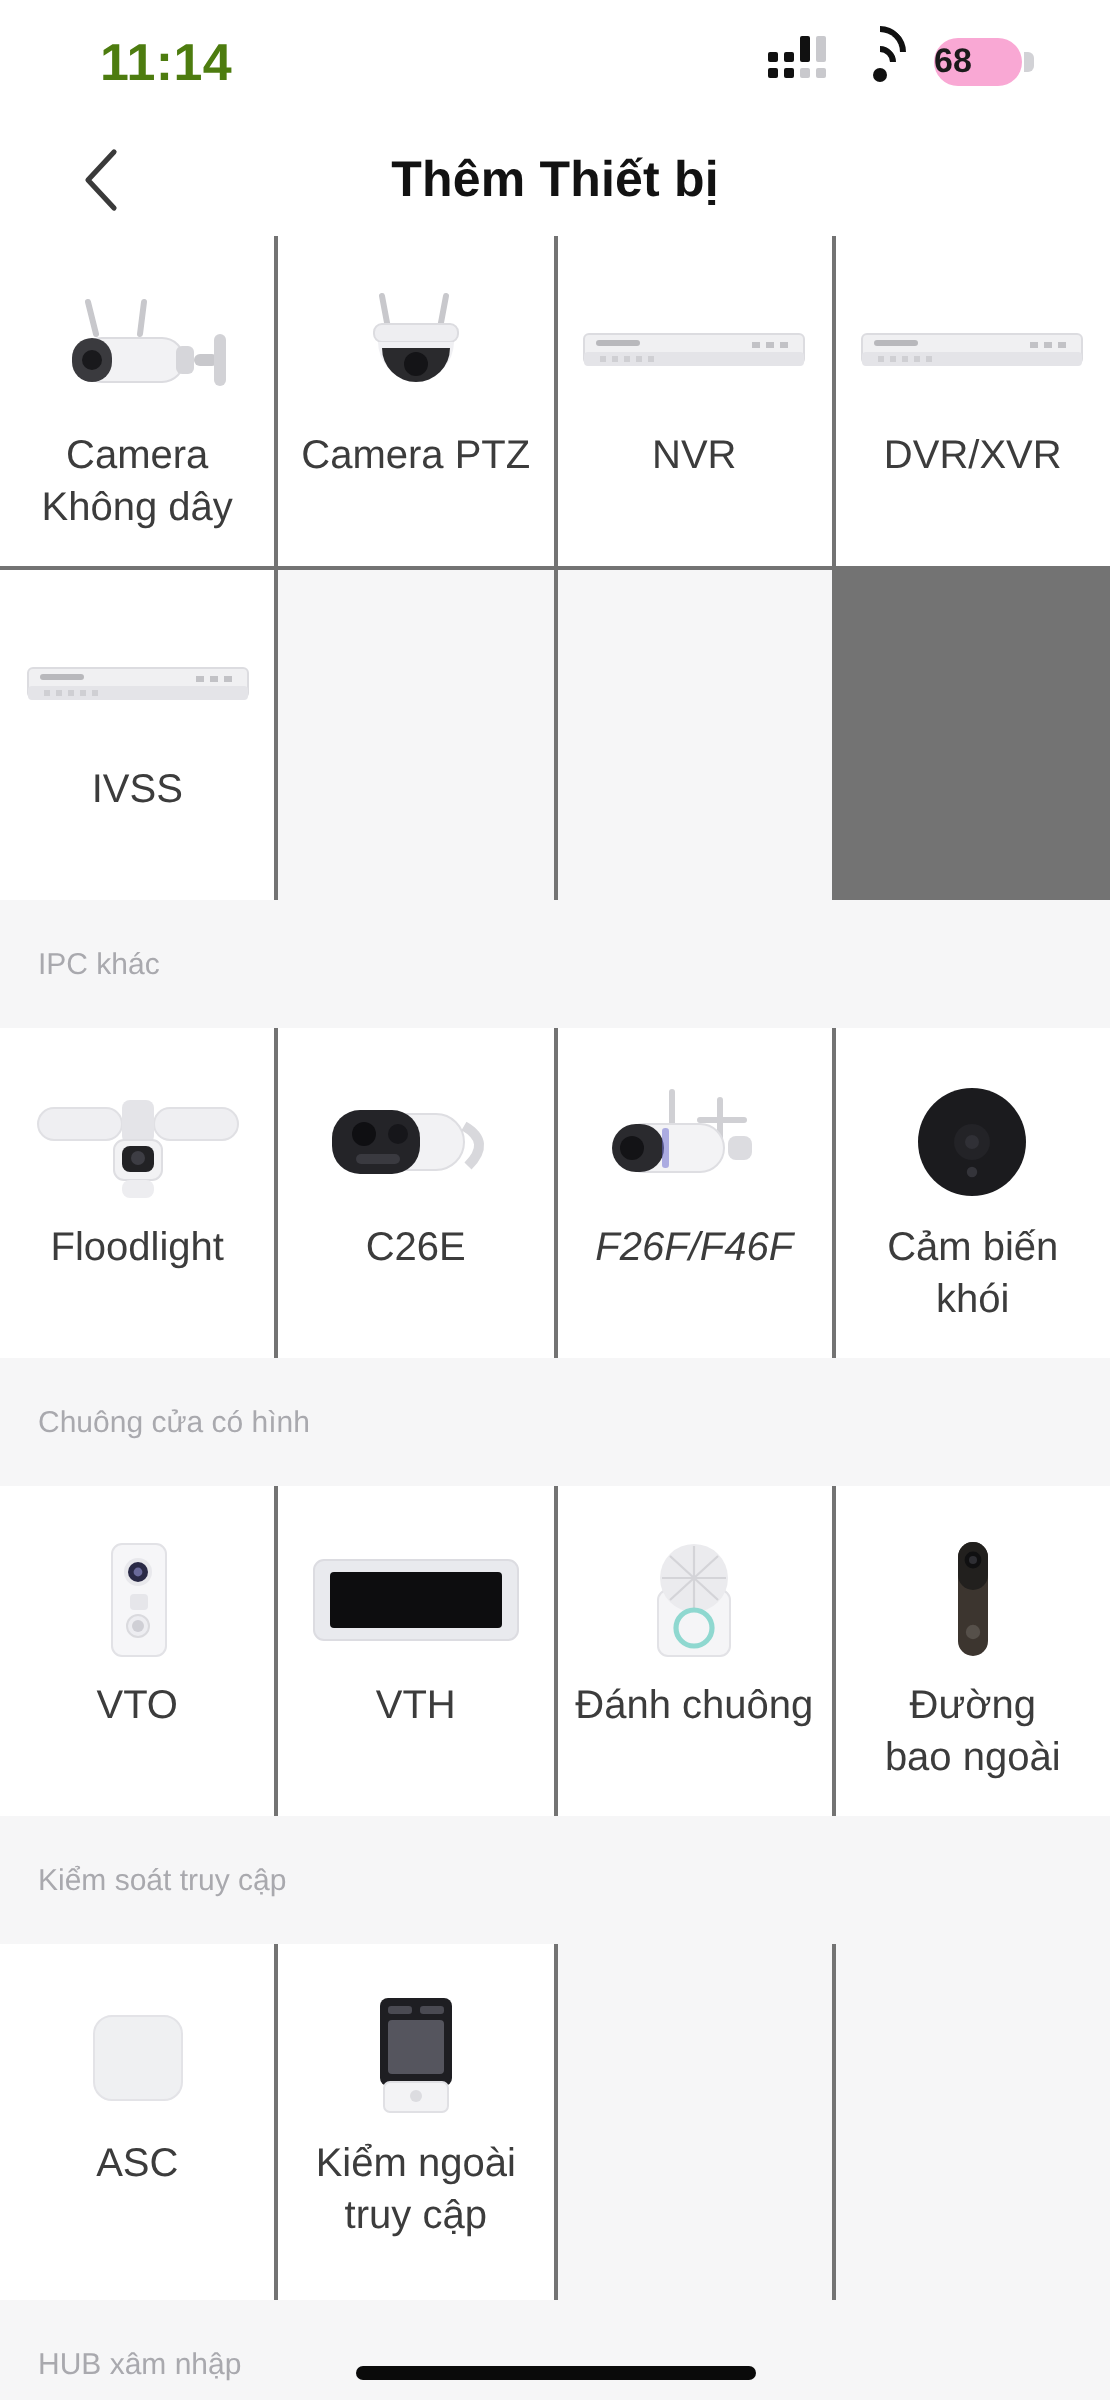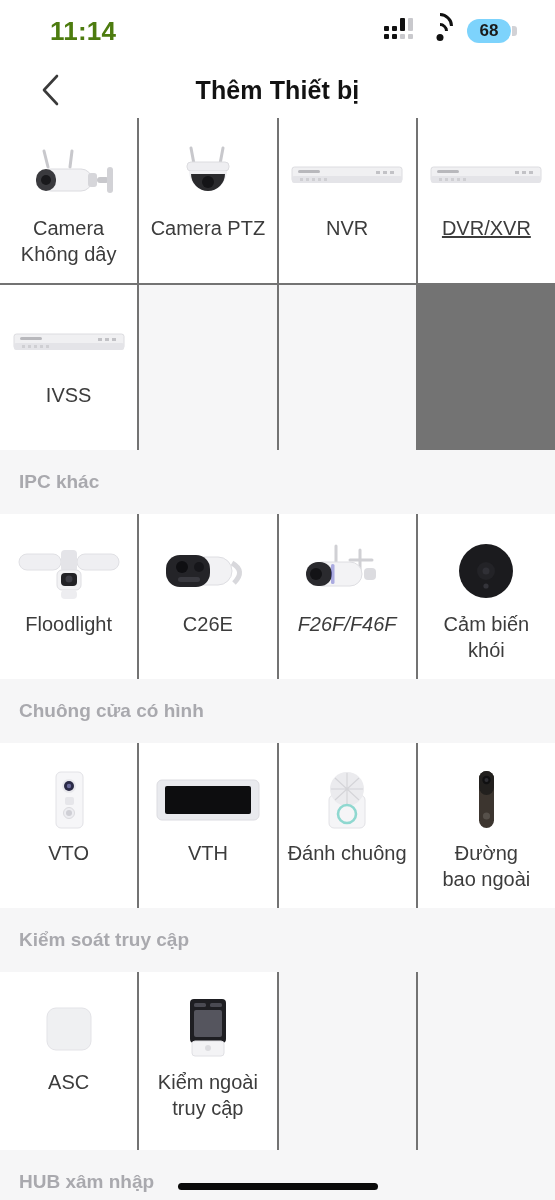--- a/index.html
+++ b/index.html
@@ -34,22 +34,22 @@
     border-bottom-color: transparent; border-left-color: transparent; border-right-color: transparent;
   }
   .wifi i.a { width: 26px; height: 26px; transform: translateX(-50%) rotate(45deg); bottom: 2px; }
   .wifi i.b { width: 16px; height: 16px; transform: translateX(-50%) rotate(45deg); bottom: 2px; }
   .wifi i.c {
     width: 7px; height: 7px; border-radius: 50%; border: none; background: #111; bottom: 0;
   }
 
   .battery { position: relative; display: flex; align-items: center; }
   .battery .body {
-    width: 44px; height: 24px; border-radius: 12px; background: #7dd3fc;
-    display: flex; align-items: center; justify-content: center;
+    width: 44px; height: 24px; border-radius: 12px; background: #f9a8d4;
+    display: flex; align-items: center; justify-content: flex-start;
   }
   .battery .lvl { font-size: 17px; font-weight: 700; color: #1a1a1a; }
   .battery .cap {
     width: 5px; height: 10px; border-radius: 0 3px 3px 0; background: #d2d2d6; margin-left: 1px;
   }
 
   
   .navbar {
     height: 56px; background: #ffffff; position: relative;
     display: flex; align-items: center; justify-content: center;
@@ -59,21 +59,21 @@
     width: 40px; height: 40px; display: flex; align-items: center; justify-content: center;
   }
   .back svg { display: block; }
   .nav-title { font-size: 25px; font-weight: 700; color: #121212; letter-spacing: .1px; }
 
   
   .section-band {
     height: 64px; background: #f6f6f7;
     display: flex; align-items: center; padding-left: 19px;
   }
-  .section-band span { font-size: 19px; color: #a9a9ae; font-weight: bold; }
+  .section-band span { font-size: 15px; color: #a9a9ae; }
 
   
   .grid {
     display: grid; grid-template-columns: repeat(4, 1fr);
     gap: 2px; background: #737373;
   }
   .cell {
     background: #ffffff; height: 165px;
     display: flex; flex-direction: column; align-items: center; justify-content: flex-start;
     padding-top: 26px;
@@ -215,21 +215,21 @@
               </g>
       <g fill="#cfcfd3">
         <rect x="12" y="23" width="3" height="3"></rect>
                 <rect x="18" y="23" width="3" height="3"></rect>
         <rect x="24" y="23" width="3" height="3"></rect>
                 <rect x="30" y="23" width="3" height="3"></rect>
         <rect x="36" y="23" width="3" height="3"></rect>
               </g>
             </svg>
           </div>
-          <div class="lbl" style="white-space: pre-line; text-decoration: underline;">DVR/XVR</div>
+          <div class="lbl" style="white-space: pre-line;">DVR/XVR</div>
         </div>
         <div class="cell">
           <div class="art">
             <svg width="118" height="40" viewBox="0 0 118 40">
       <rect x="4" y="12" width="110" height="15" rx="2.5" fill="#f0f0f2" stroke="#dcdce0"></rect>
       <rect x="4" y="21" width="110" height="7" rx="2" fill="#e4e4e8"></rect>
       <rect x="10" y="15" width="22" height="3" rx="1.5" fill="#b8b8bc"></rect>
       <g fill="#c2c2c6">
         <rect x="88" y="16" width="4" height="3"></rect>
                 <rect x="95" y="16" width="4" height="3"></rect>

